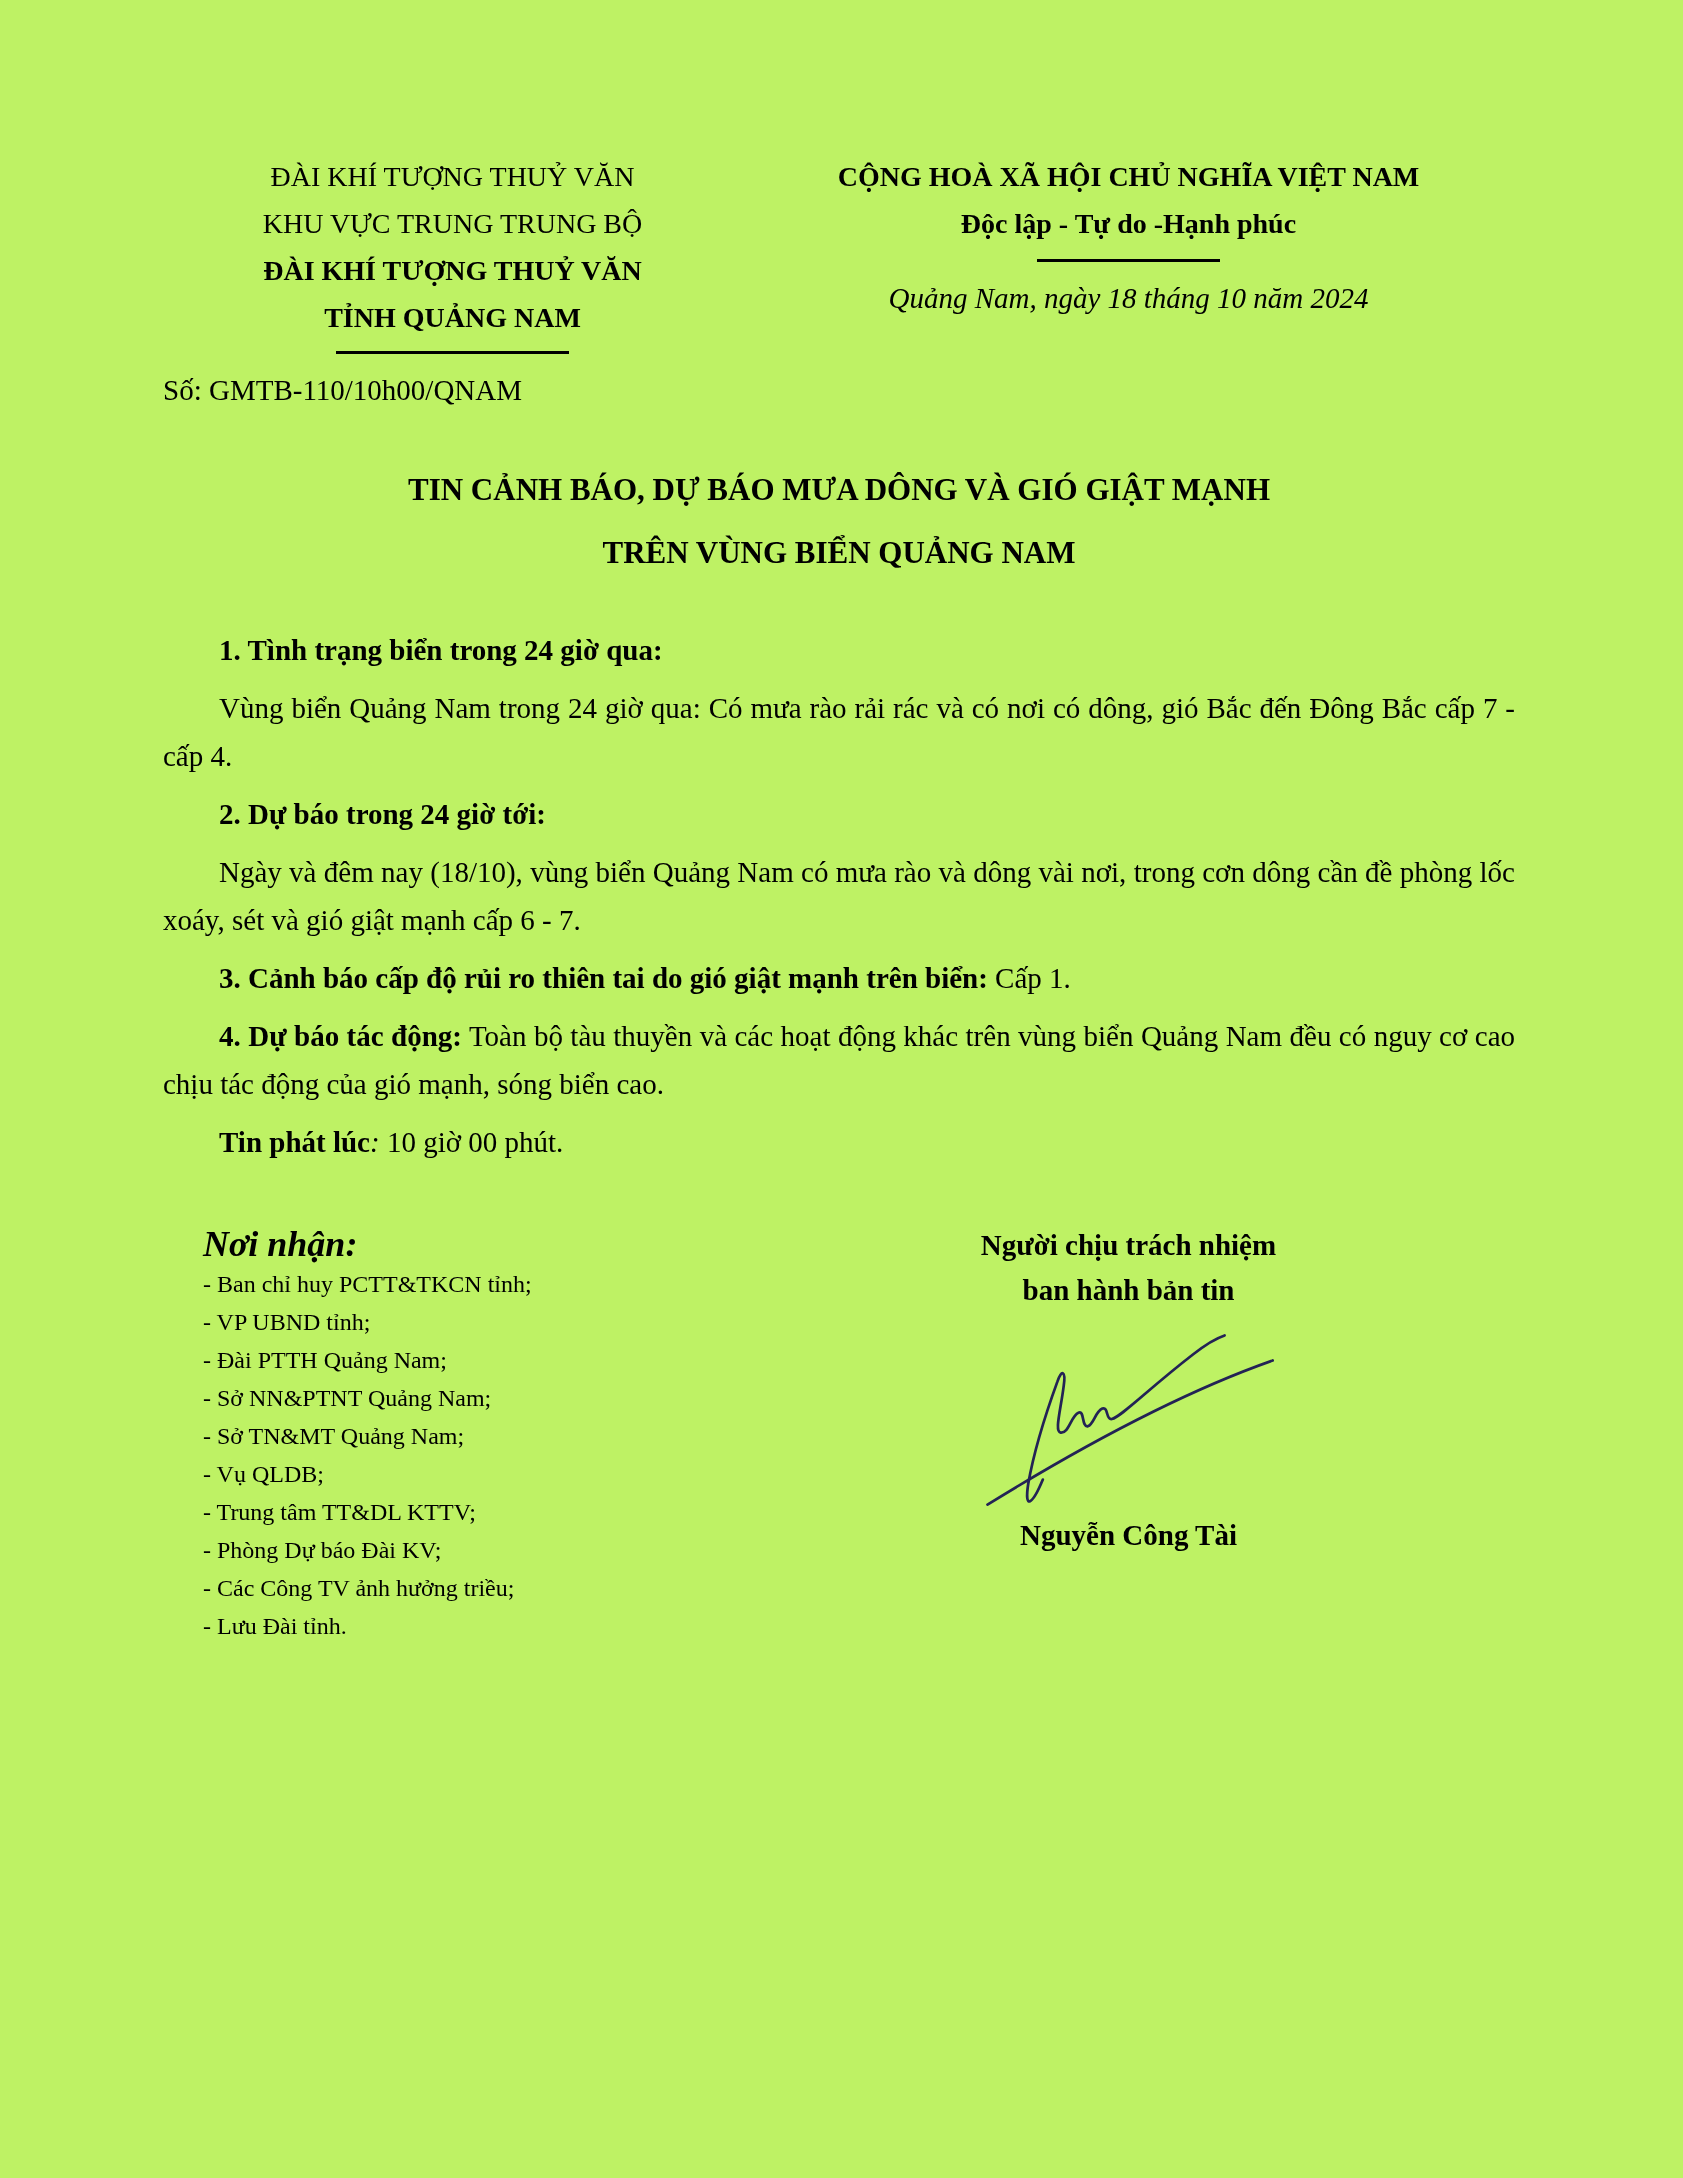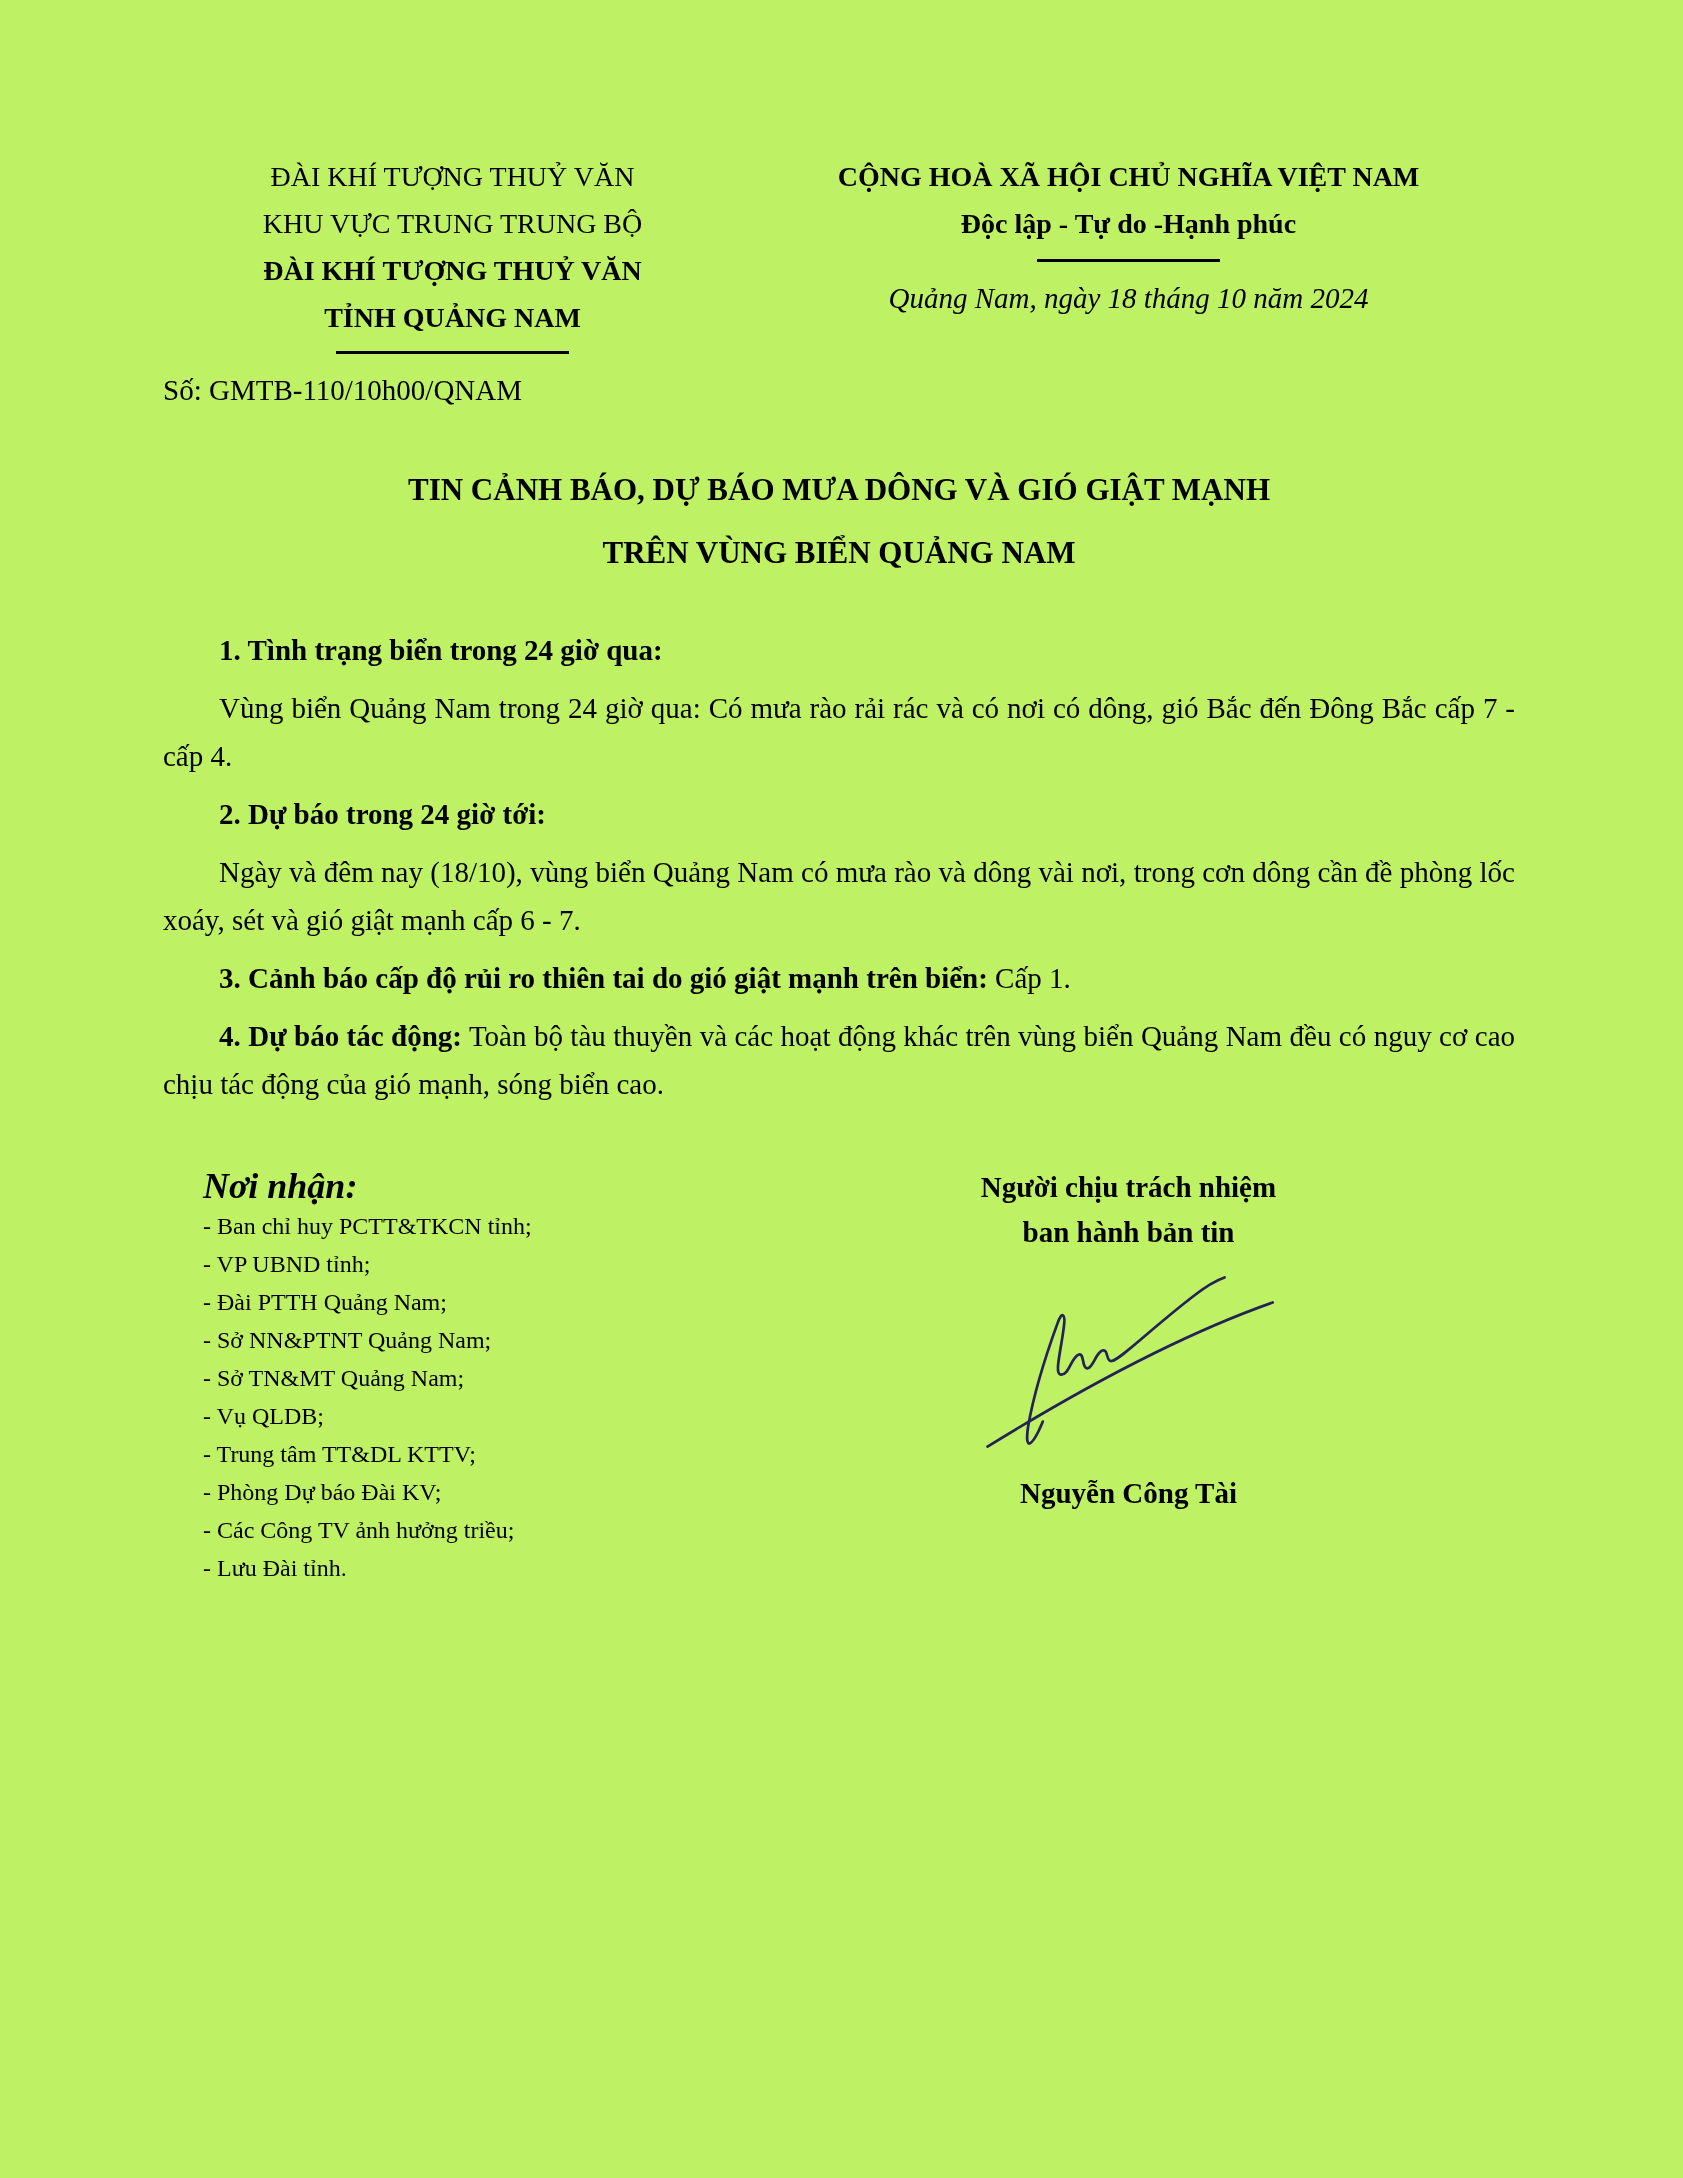--- a/index.html
+++ b/index.html
@@ -41,21 +41,21 @@
   p.section-heading { font-weight:bold; text-align:left; }
   
   .footer { display:flex; margin-top:57px; }
   .recipients { width:614px; box-sizing:border-box; padding-left:40px; }
   .recipients-label { font-weight:bold; font-style:italic; font-size:36px; line-height:42px; }
   .recipients ul { margin:0; padding:0; list-style:none; }
   .recipients li { font-size:24px; line-height:38px; white-space:nowrap; }
   .sig-block { margin-left:auto; margin-right:129px; width:515px; text-align:center; }
   .sig-role { font-weight:bold; font-size:29px; line-height:45px; }
   .sig-svg { display:block; margin:12px auto 0; }
-  .sig-name { font-weight:bold; font-size:29px; line-height:44px; margin-top:16px; }
+  .sig-name { font-weight:bold; font-size:29px; line-height:44px; margin-top:0; }
 </style>
 </head>
 <body>
 
 <div class="page">
 
   <div class="header">
     <div class="header-left">
       <div class="h-line">ĐÀI KHÍ TƯỢNG THUỶ VĂN</div>
       <div class="h-line">KHU VỰC TRUNG TRUNG BỘ</div>
@@ -81,20 +81,21 @@
     <p class="section-heading">1. Tình trạng biển trong 24 giờ qua:</p>
     <p>Vùng biển Quảng Nam trong 24 giờ qua: Có mưa rào rải rác và có nơi có dông, gió Bắc đến Đông Bắc cấp 7 - cấp 4.</p>
 
     <p class="section-heading">2. Dự báo trong 24 giờ tới:</p>
     <p>Ngày và đêm nay (18/10), vùng biển Quảng Nam có mưa rào và dông vài nơi, trong cơn dông cần đề phòng lốc xoáy, sét và gió giật mạnh cấp 6 - 7.</p>
 
     <p><span class="bold">3. Cảnh báo cấp độ rủi ro thiên tai do gió giật mạnh trên biển:</span><span> Cấp 1.</span></p>
 
     <p><span class="bold">4. Dự báo tác động:</span><span> Toàn bộ tàu thuyền và các hoạt động khác trên vùng biển Quảng Nam đều có nguy cơ cao chịu tác động của gió mạnh, sóng biển cao.</span></p>
 
+    <p><span class="bold">Tin phát lúc</span><span style="font-style:italic">:</span><span> 10 giờ 00 phút.</span></p>
   </div>
 
   <div class="footer">
     <div class="recipients">
       <div class="recipients-label">Nơi nhận:</div>
       <ul>
         <li>- Ban chỉ huy PCTT&amp;TKCN tỉnh;</li>
         <li>- VP UBND tỉnh;</li>
         <li>- Đài PTTH Quảng Nam;</li>
         <li>- Sở NN&amp;PTNT Quảng Nam;</li>

